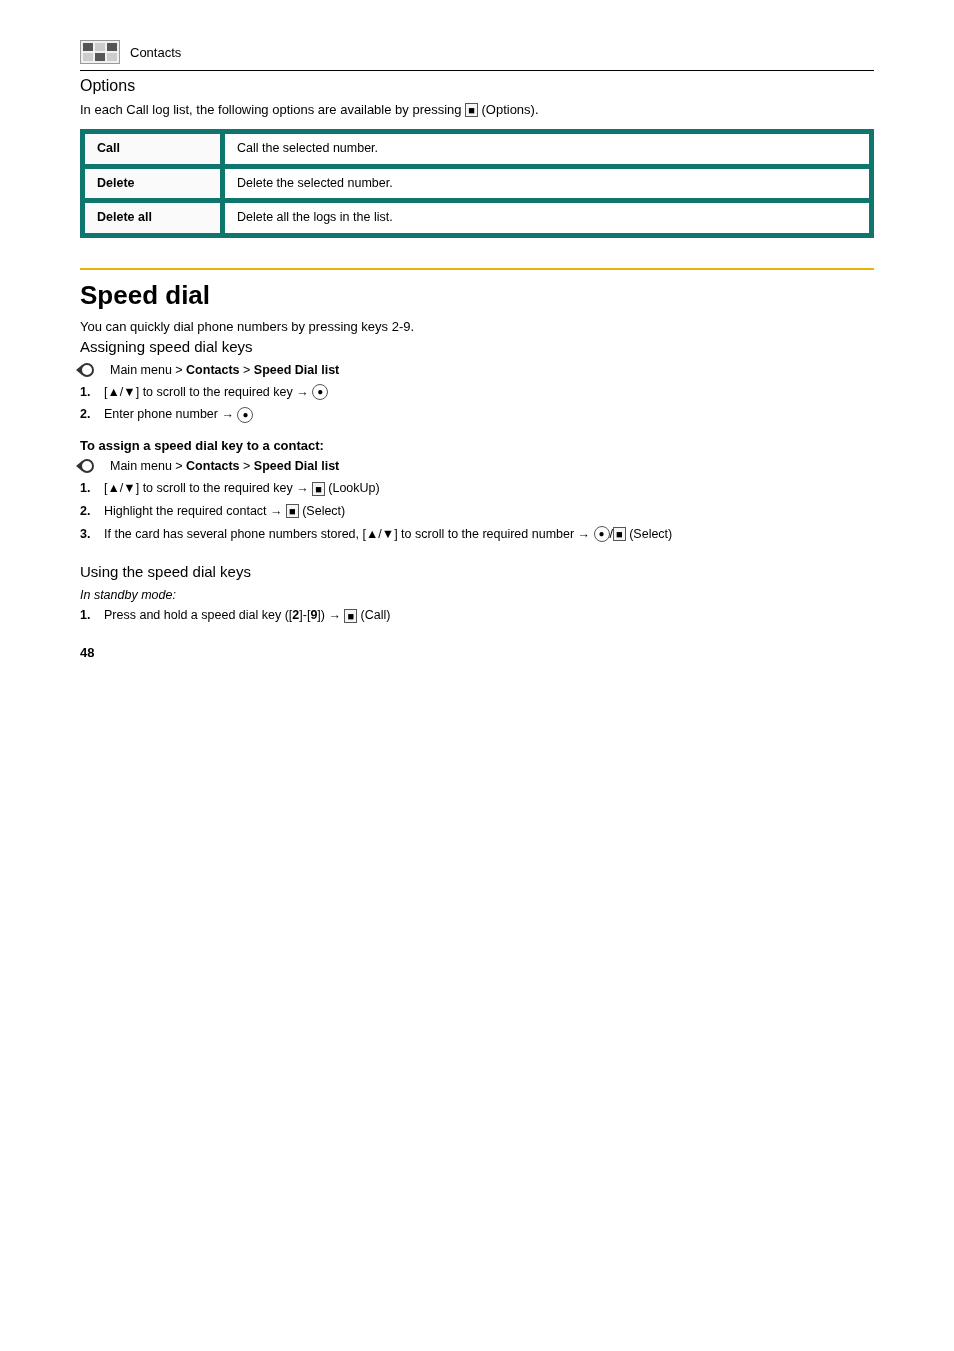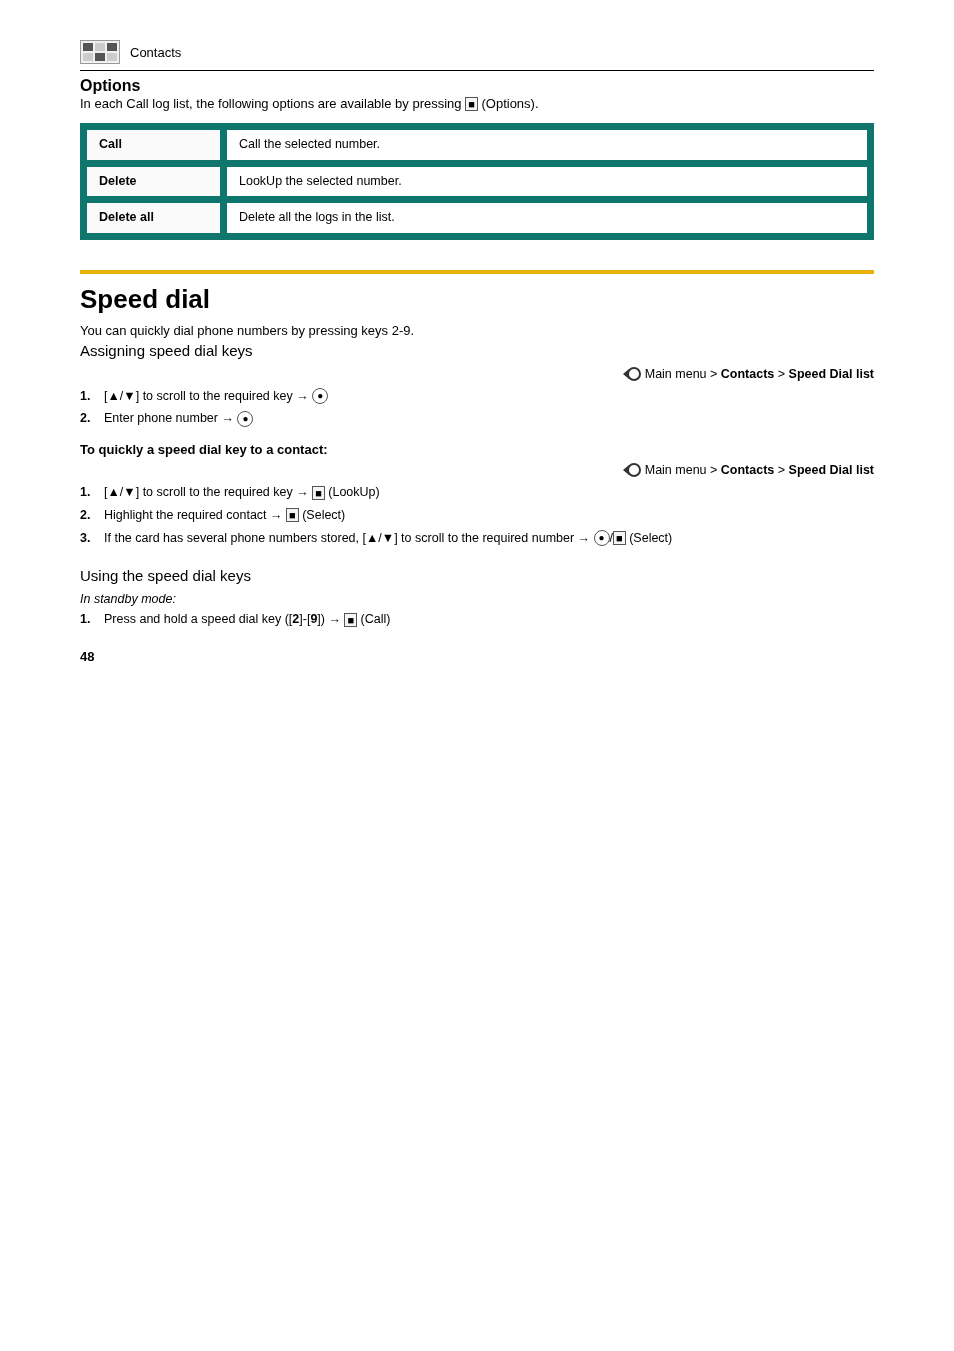--- a/index.html
+++ b/index.html
@@ -41,77 +41,76 @@
     }
 
     .contacts-label {
       font-size: 13px;
       font-weight: normal;
       color: #000;
     }
 
     .section-title {
       font-size: 16px;
-      font-weight: bold;
+      font-weight: normal;
       margin-top: 6px;
-      margin-bottom: 0;
+      margin-bottom: 6px;
     }
 
     .section-intro {
       font-size: 13px;
       margin-bottom: 10px;
       line-height: 1.4;
     }
 
     .options-table {
       width: 100%;
       border-collapse: collapse;
       margin-bottom: 30px;
       font-size: 12.5px;
     }
 
     .options-table td {
-      border: 7px solid #0f766e;
+      border: 5px solid #0f766e;
       padding: 6px 12px;
       vertical-align: top;
       line-height: 1.4;
     }
 
     .options-table td:first-child {
       font-weight: bold;
       width: 140px;
       background: #fafafa;
     }
 
     .speed-dial-title {
       font-size: 26px;
       font-weight: bold;
       margin-bottom: 8px;
-      border-top: 4px solid #eab308;
+      border-top: 2px solid #eab308;
       padding-top: 10px;
     }
 
     .speed-dial-intro {
       font-size: 13px;
       margin-bottom: 4px;
     }
 
     .subsection-title {
       font-size: 15px;
       font-weight: normal;
       margin-bottom: 8px;
     }
 
     .menu-path {
       display: flex;
       align-items: center;
-      gap: 4px;
+      gap: 16px;
       font-size: 12.5px;
       margin-bottom: 6px;
-      justify-content: flex-end;
     }
 
     .menu-path-icon {
       display: inline-block;
       width: 14px;
       height: 14px;
       border-radius: 50%;
       border: 2px solid #333;
       position: relative;
       flex-shrink: 0;
@@ -230,21 +229,21 @@
   </div>
 
   <table class="options-table">
     <tbody>
       <tr>
         <td>Call</td>
         <td>Call the selected number.</td>
       </tr>
       <tr>
         <td>Delete</td>
-        <td>LookUp the selected number.</td>
+        <td>Delete the selected number.</td>
       </tr>
       <tr>
         <td>Delete all</td>
         <td>Delete all the logs in the list.</td>
       </tr>
     </tbody>
   </table>
 </div>
 
 <div class="subsection-block">
@@ -269,21 +268,21 @@
         </span>
       </li>
       <li>
         <span class="step-num">2.</span>
         <span class="step-content">
           Enter phone number → <span class="circle-btn">●</span>
         </span>
       </li>
     </ul>
 
-    <div class="to-assign-label">To quickly a speed dial key to a contact:</div>
+    <div class="to-assign-label">To assign a speed dial key to a contact:</div>
 
     <div class="menu-path">
       <span class="menu-path-icon"></span>
       <span class="menu-path-text">
         Main menu &gt; <b>Contacts</b> &gt; <b>Speed Dial list</b>
       </span>
     </div>
 
     <ul class="steps-list">
       <li>

